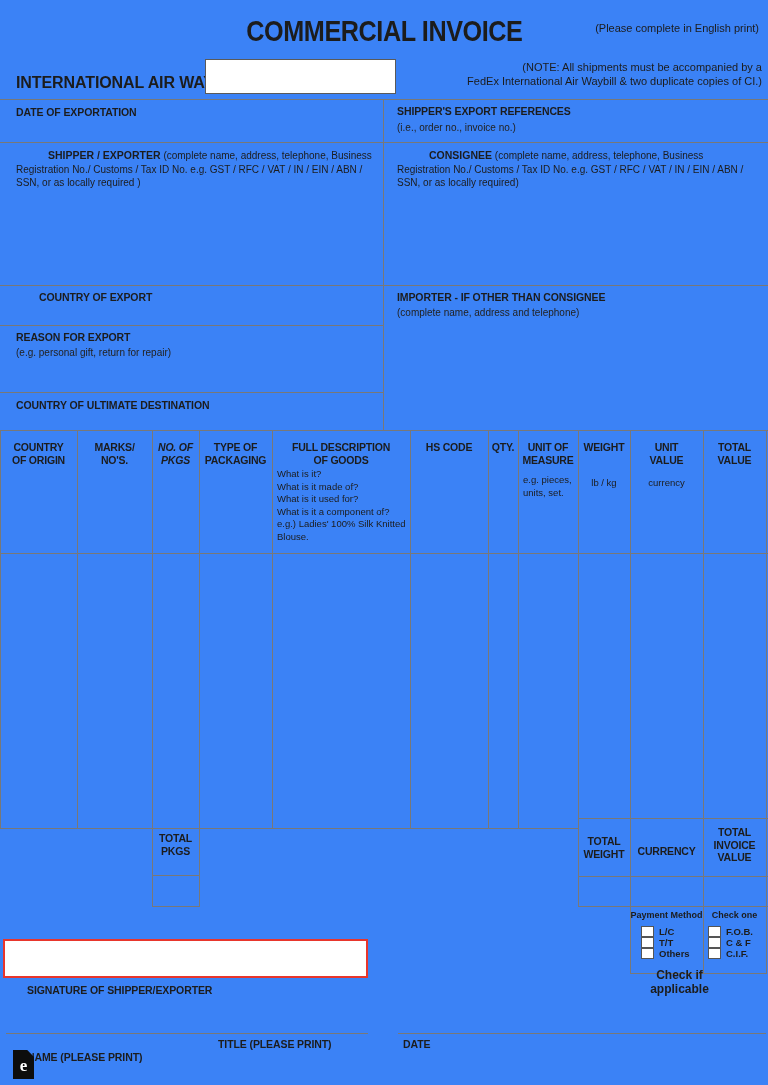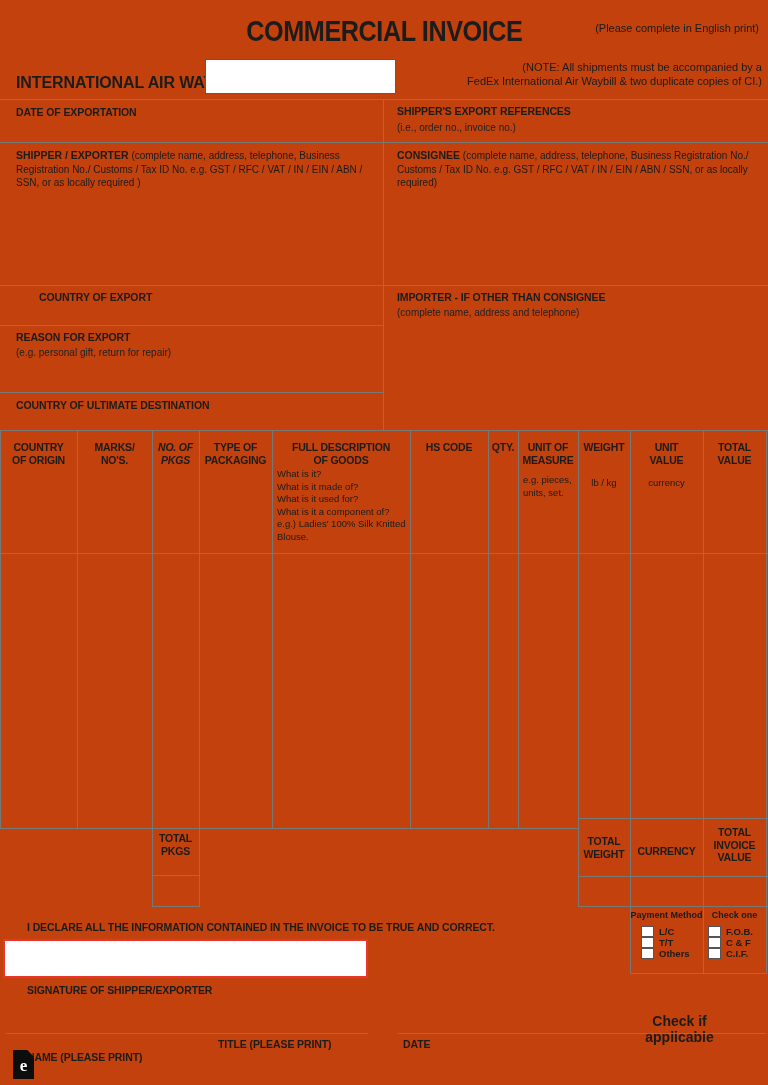--- a/index.html
+++ b/index.html
@@ -2,25 +2,25 @@
 <html style="--line: #787878; --text: #1c1c1c; --red: #e8362c;"><head>
 <meta charset="utf-8">
 <style>
   :root{
     --line:#787878;
     --text:#1c1c1c;
     --red:#e8362c;
   }
   html,body{margin:0;padding:0;background:#fff;}
   body{font-family:"Liberation Sans","DejaVu Sans",sans-serif;color:var(--text);}
-  #page{position:relative;width:768px;height:1085px;background:#c2410c;overflow:hidden;}
+  #page{position:relative;width:768px;height:1085px;background:#3b82f6;overflow:hidden;}
   .abs{position:absolute;}
   .hline{position:absolute;height:1px;background:var(--line);}
   .vline{position:absolute;width:1px;background:var(--line);}
-  .b{font-weight:bold;}
+  .b{font-weight:bold;margin-left:32px;}
   .lbl{position:absolute;font-weight:bold;font-size:10.5px;letter-spacing:-0.1px;line-height:12.5px;}
   .hint{position:absolute;font-size:10px;line-height:13px;color:#222;}
   .pre{white-space:pre-line;}
   .ctr{text-align:center;}
   .rt{text-align:right;}
   .para{position:absolute;font-size:10px;line-height:13.5px;}
   .para .b{font-size:10.5px;}
   .colhead{position:absolute;top:441px;font-weight:bold;font-size:10.5px;line-height:12.5px;text-align:center;white-space:pre-line;letter-spacing:-0.2px;}
   .colhint{position:absolute;font-size:9.5px;line-height:12.5px;white-space:pre-line;}
   .title-wrap{position:absolute;left:0;top:14px;width:768px;text-align:center;}
@@ -154,31 +154,30 @@
   <div class="hline" style="left:578px;top:906px;width:190px;"></div>
 
   <div class="hline" style="left:630px;top:973px;width:137px;"></div>
   <div class="smallhead" style="left:630px;top:910px;width:73px;">Payment Method</div>
   <div class="chk" style="left:641px;top:926px;"></div>
   <div class="optlbl" style="left:659px;top:926px;">L/C</div>
   <div class="chk" style="left:641px;top:937px;"></div>
   <div class="optlbl" style="left:659px;top:937px;">T/T</div>
   <div class="chk" style="left:641px;top:948px;"></div>
   <div class="optlbl" style="left:659px;top:948px;">Others</div>
-  <div class="smallhead" style="left:630px;top:1013px;width:73px;font-size:14px;padding-left:13px;">Check if applicable</div>
+  <div class="smallhead" style="left:630px;top:968px;width:73px;font-size:12px;padding-left:13px;">Check if applicable</div>
 
   <div class="smallhead" style="left:703px;top:910px;width:63px;">Check one</div>
   <div class="chk" style="left:708px;top:926px;"></div>
   <div class="optlbl" style="left:726px;top:926px;">F.O.B.</div>
   <div class="chk" style="left:708px;top:937px;"></div>
   <div class="optlbl" style="left:726px;top:937px;">C &amp; F</div>
   <div class="chk" style="left:708px;top:948px;"></div>
   <div class="optlbl" style="left:726px;top:948px;">C.I.F.</div>
 
-  <div class="lbl" style="left:27px;top:921px;">I DECLARE ALL THE INFORMATION CONTAINED IN THE INVOICE TO BE TRUE AND CORRECT.</div>
   <div class="redbox" style="left:3px;top:939px;width:361px;height:35px;"></div>
   <div class="lbl" style="left:27px;top:984px;">SIGNATURE OF SHIPPER/EXPORTER</div>
 
   <div class="hline" style="left:6px;top:1033px;width:362px;"></div>
   <div class="hline" style="left:398px;top:1033px;width:368px;"></div>
   <div class="lbl" style="left:27px;top:1038px;margin-top:13px;">NAME (PLEASE PRINT)</div>
   <div class="lbl" style="left:218px;top:1038px;">TITLE (PLEASE PRINT)</div>
   <div class="lbl" style="left:403px;top:1038px;">DATE</div>
 
   <div class="edoc" style="left:13px;top:1050px;">

